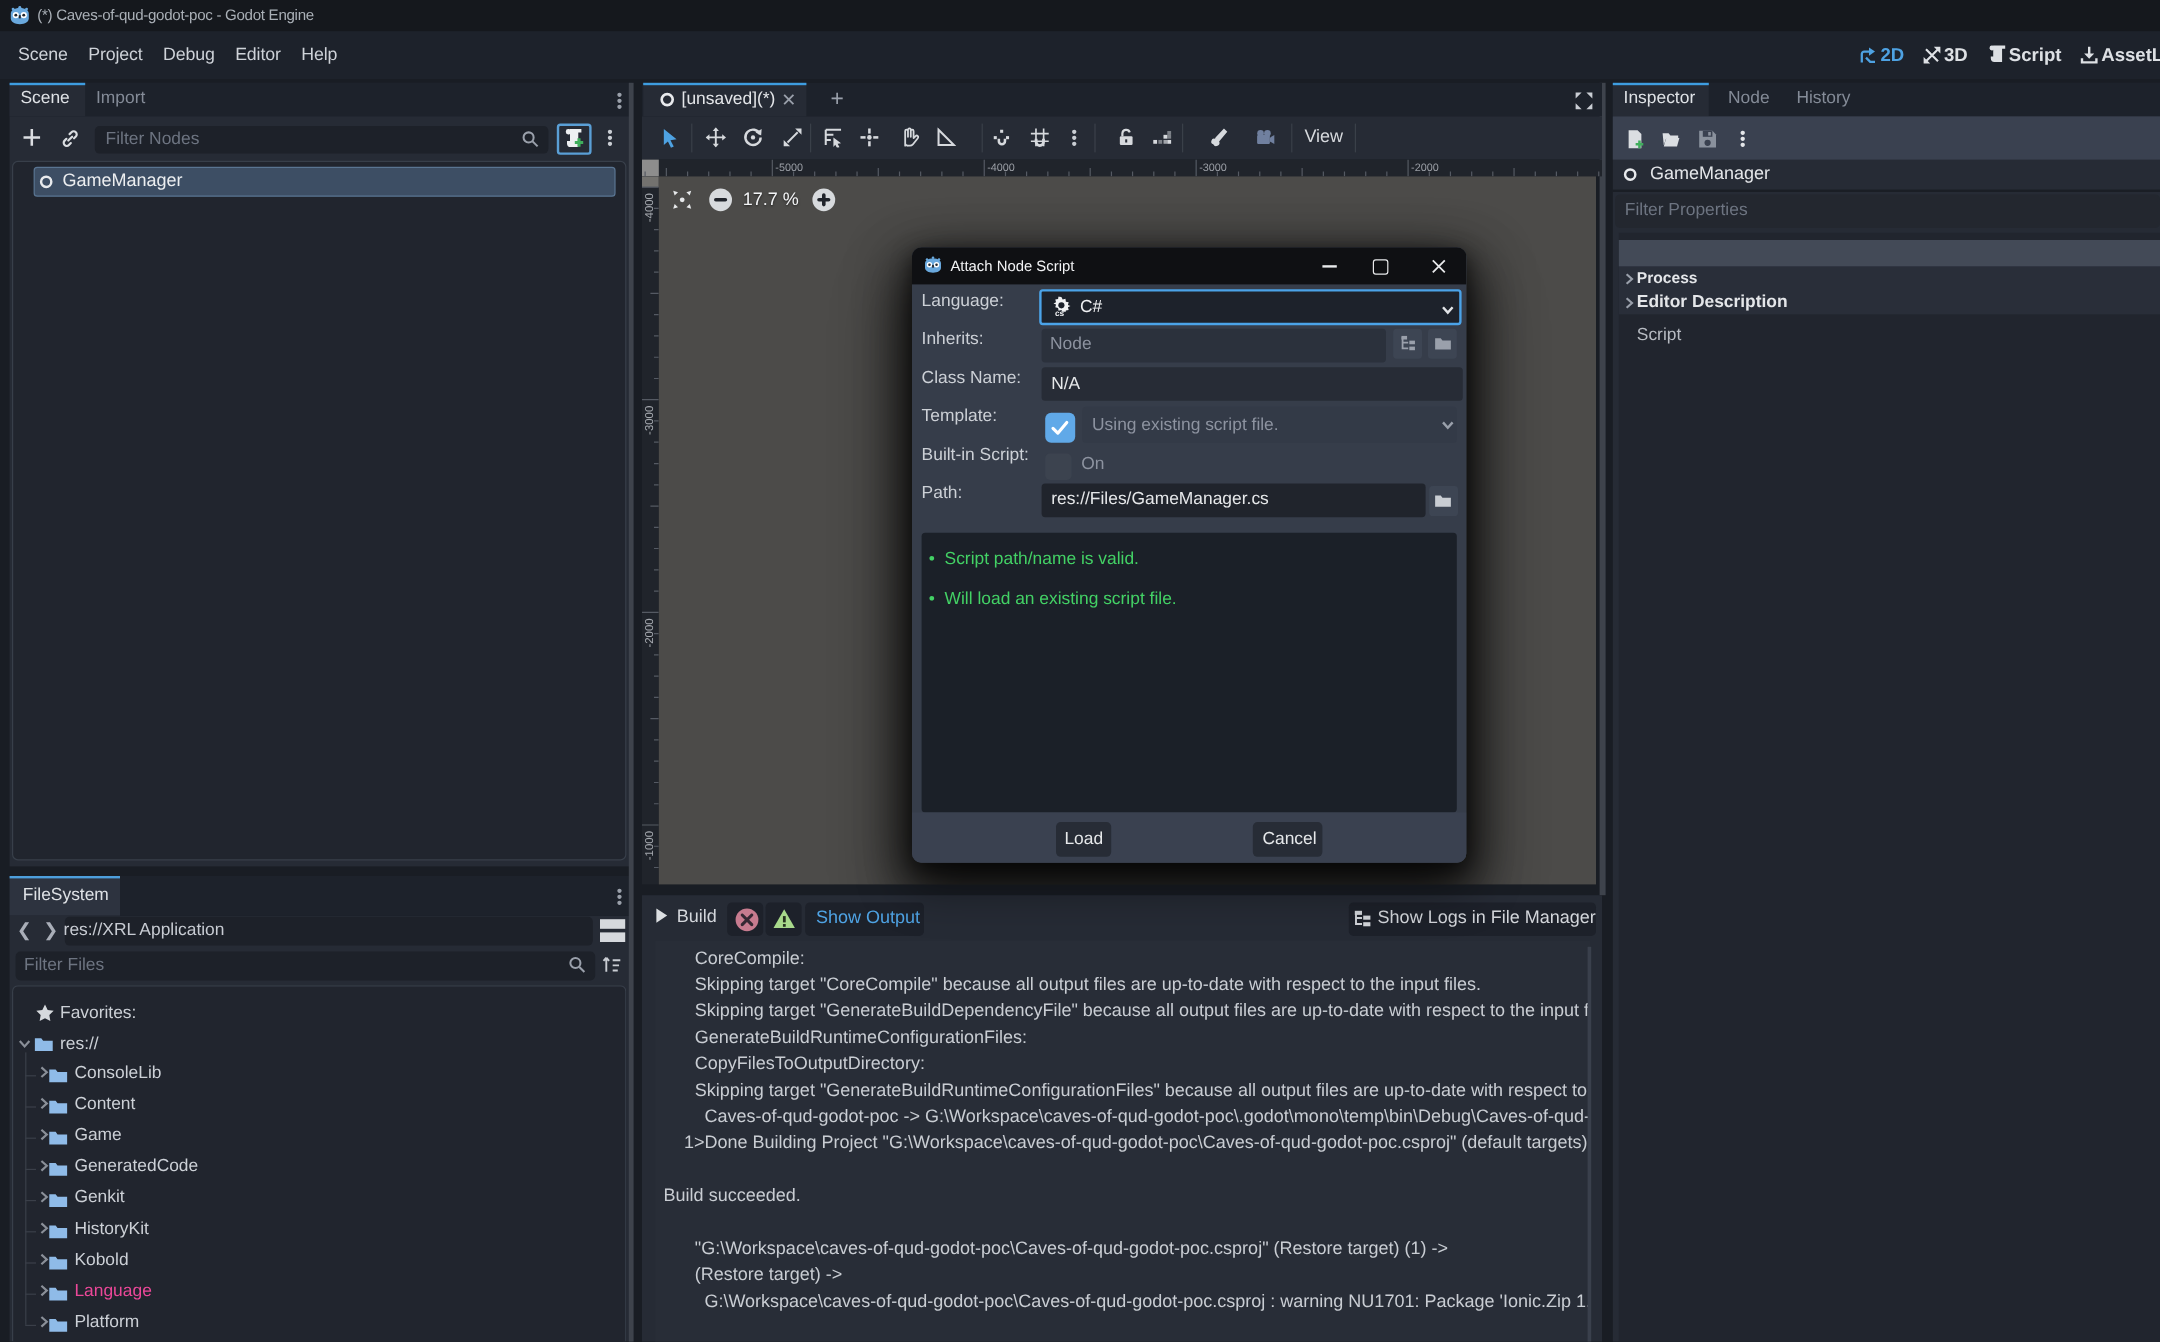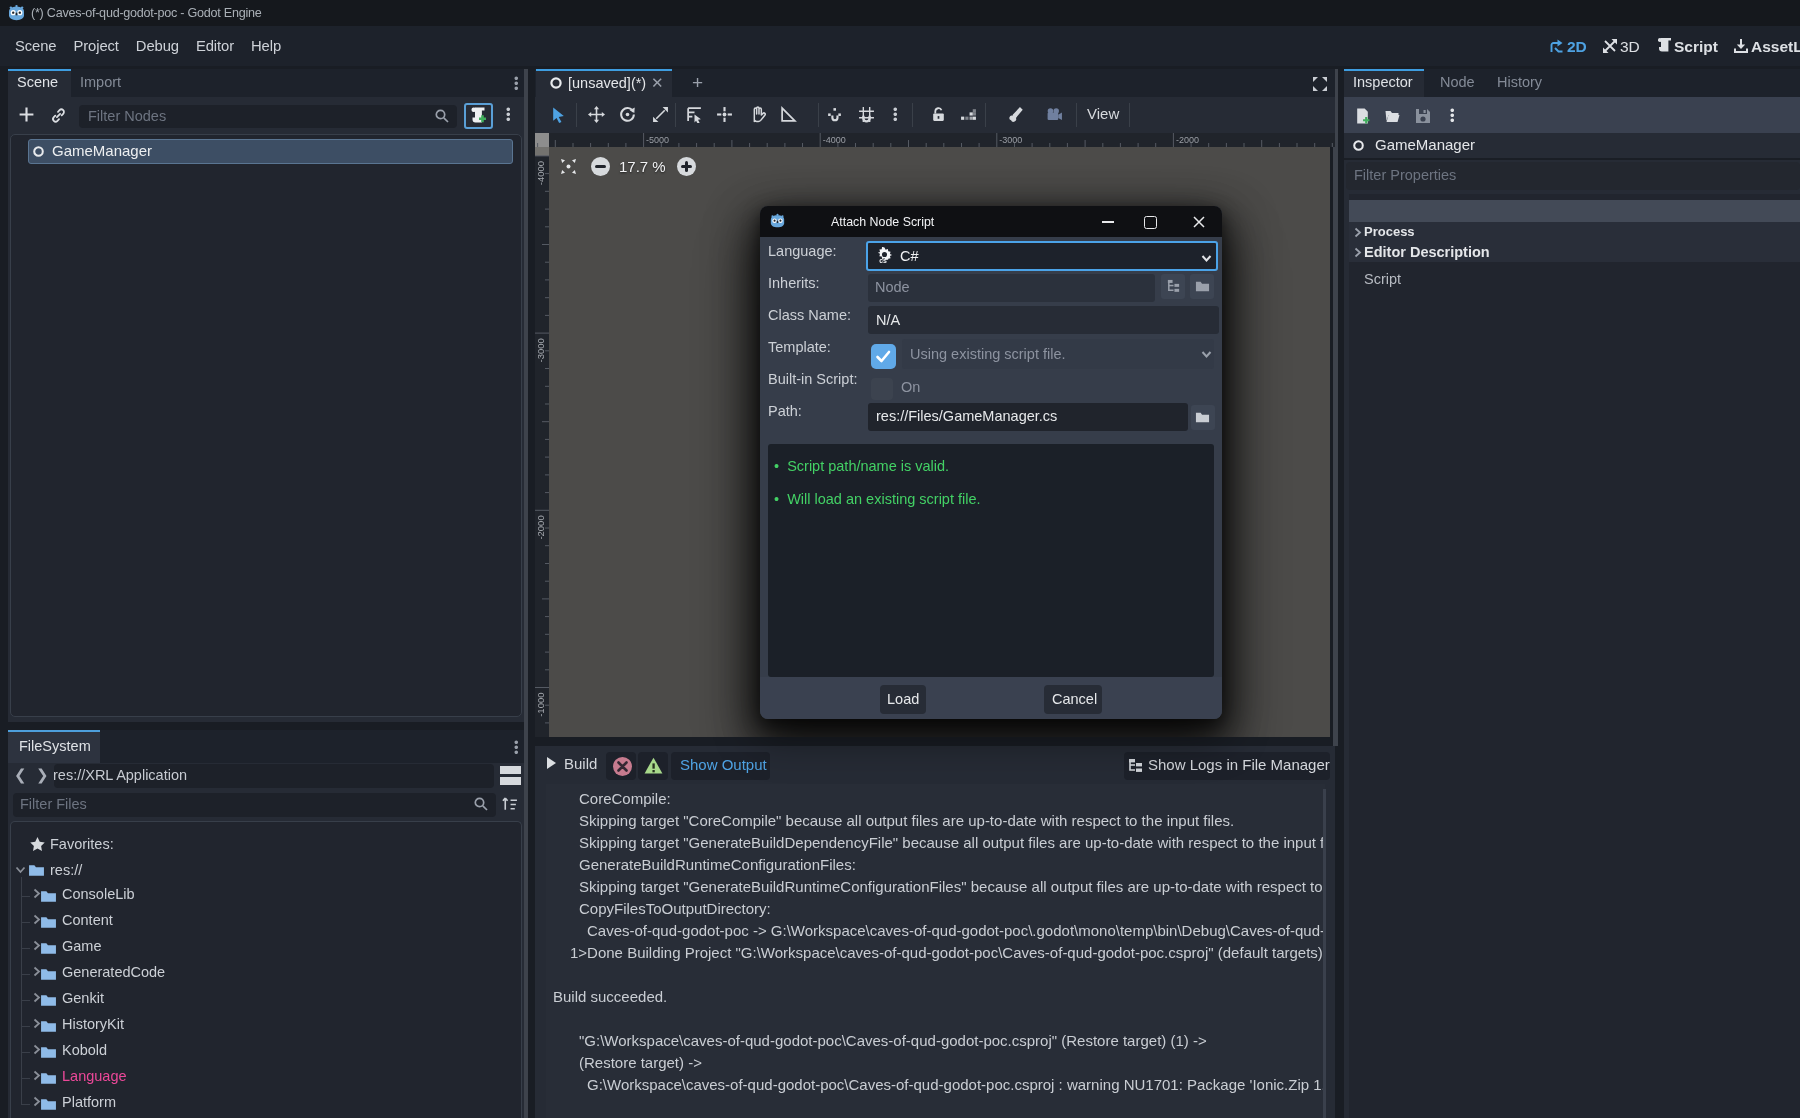--- a/index.html
+++ b/index.html
@@ -45,21 +45,21 @@
 <div class="abs" style="left:1567px;top:38px;font-size:15.5px;font-weight:bold;color:#4ea2e2;">2D</div>
 <svg class="abs" style="left:1602px;top:38px" width="16" height="16" viewBox="0 0 16 16">
       <g stroke="#dde0e4" stroke-width="1.8" fill="none">
         <path d="M3 13 L13 3 M3 3 l10 10"></path>
       </g>
       <g fill="#dde0e4">
         <path d="M9.5 1 H15 v5.5z"></path>
         <path d="M1 9.5 V15 h5.5z"></path>
       </g>
     </svg>
-<div class="abs" style="left:1620px;top:38px;font-size:15.5px;font-weight:normal;color:#dde0e4;">3D</div>
+<div class="abs" style="left:1620px;top:38px;font-size:15.5px;font-weight:bold;color:#dde0e4;">3D</div>
 <svg class="abs" style="left:1657px;top:37px" width="15" height="17" viewBox="0 0 15 17">
       <path d="M4 1 h10 v2.6 h-2.6 v11 H5 a3 3 0 0 1 -3-3 v-1.6 h2z" fill="#dde0e4"></path>
       <rect x="1" y="1" width="4" height="4" rx="1.8" fill="#dde0e4"></rect>
     </svg>
 <div class="abs" style="left:1674px;top:38px;font-size:15.5px;font-weight:bold;color:#dde0e4;">Script</div>
 <svg class="abs" style="left:1733px;top:38px" width="16" height="16" viewBox="0 0 16 16">
       <path d="M7 1 h2 v5.5 h3.2 L8 11 3.8 6.5 H7z" fill="#dde0e4"></path>
       <path d="M1 10.5 h2 v2.5 h10 v-2.5 h2 V15 H1z" fill="#dde0e4"></path>
     </svg>
 <div class="abs" style="left:1751px;top:38px;font-size:15.5px;font-weight:bold;color:#dde0e4;">AssetLi</div>
@@ -484,22 +484,22 @@
     <rect x="1" y="1" width="6" height="3.4" fill="#d3d6db"></rect>
   </svg>
 <div class="abs" style="left:1148px;top:756px;font-size:15px;color:#d3d6db;">Show Logs in File Manager</div>
 
 <div class="abs" style="left:546px;top:784px;width:779px;height:334px;background:#282d37;overflow:hidden;font-size:15px;color:#c9cdd3;line-height:22px;white-space:nowrap;">
     <div style="padding-top:4px">
       <div style="padding-left:33px;height:22px;">CoreCompile:</div>
       <div style="padding-left:33px;height:22px;">Skipping target "CoreCompile" because all output files are up-to-date with respect to the input files.</div>
       <div style="padding-left:33px;height:22px;">Skipping target "GenerateBuildDependencyFile" because all output files are up-to-date with respect to the input fi</div>
       <div style="padding-left:33px;height:22px;">GenerateBuildRuntimeConfigurationFiles:</div>
+      <div style="padding-left:33px;height:22px;">CopyFilesToOutputDirectory:</div>
       <div style="padding-left:33px;height:22px;">Skipping target "GenerateBuildRuntimeConfigurationFiles" because all output files are up-to-date with respect to</div>
-      <div style="padding-left:33px;height:22px;">CopyFilesToOutputDirectory:</div>
       <div style="padding-left:41px;height:22px;">Caves-of-qud-godot-poc -&gt; G:\Workspace\caves-of-qud-godot-poc\.godot\mono\temp\bin\Debug\Caves-of-qud-</div>
       <div style="padding-left:24px;height:22px;">1&gt;Done Building Project "G:\Workspace\caves-of-qud-godot-poc\Caves-of-qud-godot-poc.csproj" (default targets).</div>
       <div style="padding-left:0px;height:22px;"></div>
       <div style="padding-left:7px;height:22px;">Build succeeded.</div>
       <div style="padding-left:0px;height:22px;"></div>
       <div style="padding-left:33px;height:22px;">"G:\Workspace\caves-of-qud-godot-poc\Caves-of-qud-godot-poc.csproj" (Restore target) (1) -&gt;</div>
       <div style="padding-left:33px;height:22px;">(Restore target) -&gt;</div>
       <div style="padding-left:41px;height:22px;">G:\Workspace\caves-of-qud-godot-poc\Caves-of-qud-godot-poc.csproj : warning NU1701: Package 'Ionic.Zip 1.9.</div>
     </div>
   </div>
@@ -557,21 +557,21 @@
     <path d="M2 10 C2 6 5.5 3.5 12 3.5 C18.5 3.5 22 6 22 10 L22 15 C22 19 18 21.5 12 21.5 C6 21.5 2 19 2 15 Z" fill="#69a8dd"></path>
     <circle cx="4.5" cy="4.8" r="1.6" fill="#69a8dd"></circle>
       <circle cx="12" cy="2.8" r="1.6" fill="#69a8dd"></circle>
       <circle cx="19.5" cy="4.8" r="1.6" fill="#69a8dd"></circle>
     <circle cx="7.6" cy="11.5" r="3.4" fill="#fff"></circle>
       <circle cx="16.4" cy="11.5" r="3.4" fill="#fff"></circle>
     <circle cx="7.6" cy="11.5" r="1.6" fill="#20252c"></circle>
       <circle cx="16.4" cy="11.5" r="1.6" fill="#20252c"></circle>
     <rect x="10.9" y="11.5" width="2.2" height="3.6" fill="#20252c"></rect>
   </svg>
-  <div class="abs" style="left:32px;top:9px;font-size:12.4px;color:#f2f3f5;margin-left:39px;">Attach Node Script</div>
+  <div class="abs" style="left:32px;top:9px;font-size:12.4px;color:#f2f3f5;">Attach Node Script</div>
   <div class="abs" style="left:342px;top:15px;width:12px;height:2px;background:#e8e9eb;"></div>
   <div class="abs" style="left:384px;top:10px;width:13px;height:13px;border:1.6px solid #e8e9eb;border-radius:2.5px;"></div>
   <svg class="abs" style="left:433px;top:10px" width="12" height="12" viewBox="0 0 12 12">
       <path d="M1 1 L11 11 M11 1 L1 11" stroke="#e8e9eb" stroke-width="1.5"></path>
     </svg>
 
   <div class="abs" style="left:8px;top:37px;font-size:14.5px;color:#ccd0d6;">Language:</div>
   <div class="abs" style="left:106px;top:35px;width:352px;height:30px;background:#1d222b;border:2px solid #4ba3e8;border-radius:3px;"></div>
   <svg class="abs" style="left:116px;top:41px" width="17" height="17" viewBox="0 0 16 16">
       <g fill="#f2f3f5">

